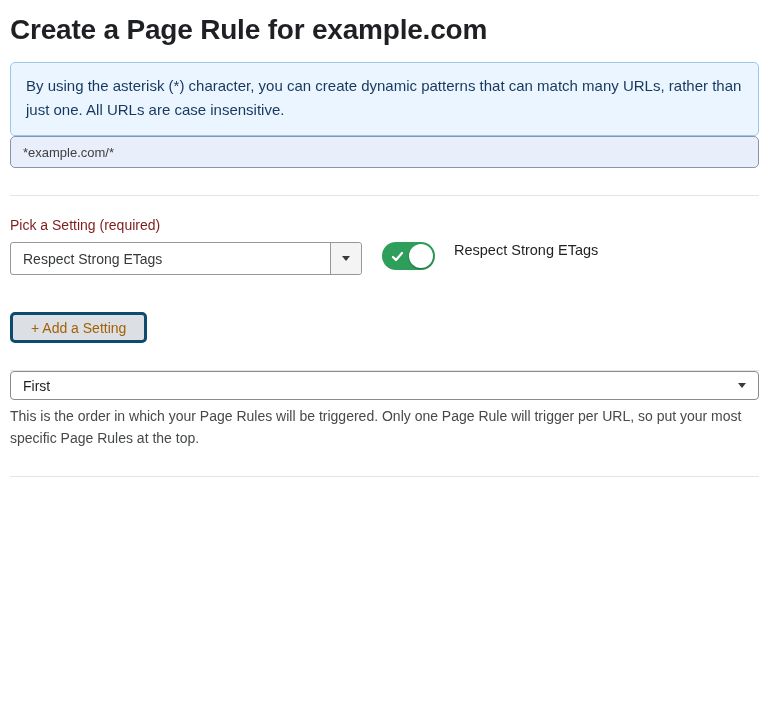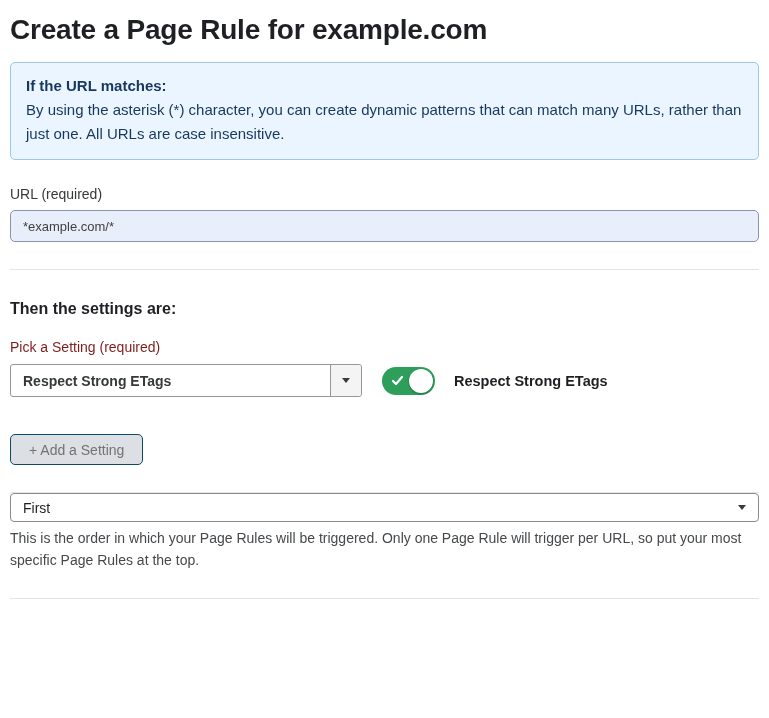--- a/index.html
+++ b/index.html
@@ -68,21 +68,21 @@
     font-weight: 700;
     color: #1f2023;
     margin: 30px 0 0 0;
   }
   .section-label {
     font-size: 14px;
     color: #7f1d1d;
     margin: 21px 0 9px 0;
   }
 
-  .setting-row { display: flex; align-items: center; font-weight: bold; }
+  .setting-row { display: flex; align-items: flex-start; }
   .setting-select {
     width: 352px;
     height: 33px;
     background: #ffffff;
     border: 1px solid #979797;
     border-radius: 3px;
     display: flex;
     align-items: center;
     justify-content: space-between;
     font-size: 14px;
@@ -135,22 +135,22 @@
     height: 31px;
     padding: 0 18px;
     border-radius: 5px;
     font-family: "Liberation Sans", sans-serif;
     font-size: 14px;
     cursor: pointer;
     white-space: nowrap;
   }
   .btn.gray {
     background: var(--gray_btn_bg, #dcdfe3);
-    border: 1px solid #0c4a6e;
-    color: #737373;
+    border: 3px solid #0c4a6e;
+    color: #a16207;
   }
   .add-btn { margin-top: 37px; }
 
   .order-select {
     width: 100%;
     height: 29px;
     background: #ffffff;
     border: 1px solid #8b8b8b;
     border-radius: 4px;
     display: flex;
@@ -169,30 +169,27 @@
   }
 </style>
 </head>
 <body>
 
 <div class="page">
 
   <h1 class="page-title">Create a Page Rule for example.com</h1>
 
   <div class="info-box">
-    <div class="info-heading">If the URL matches:</div>
     <div class="info-body">By using the asterisk (*) character, you can create dynamic patterns that can match many URLs, rather than just one. All URLs are case insensitive.</div>
   </div>
 
-  <div class="field-label">URL (required)</div>
   <input type="text" class="url-input" value="*example.com/*" style="">
 
   <hr class="divider">
 
-  <h2 class="section-heading">Then the settings are:</h2>
   <div class="section-label">Pick a Setting (required)</div>
 
   <div class="setting-row">
     <div class="setting-select">
       <span class="setting-select-value">Respect Strong ETags</span>
       <span class="caret-box">
         <span class="triangle-down"></span>
       </span>
     </div>
     <div class="toggle">

